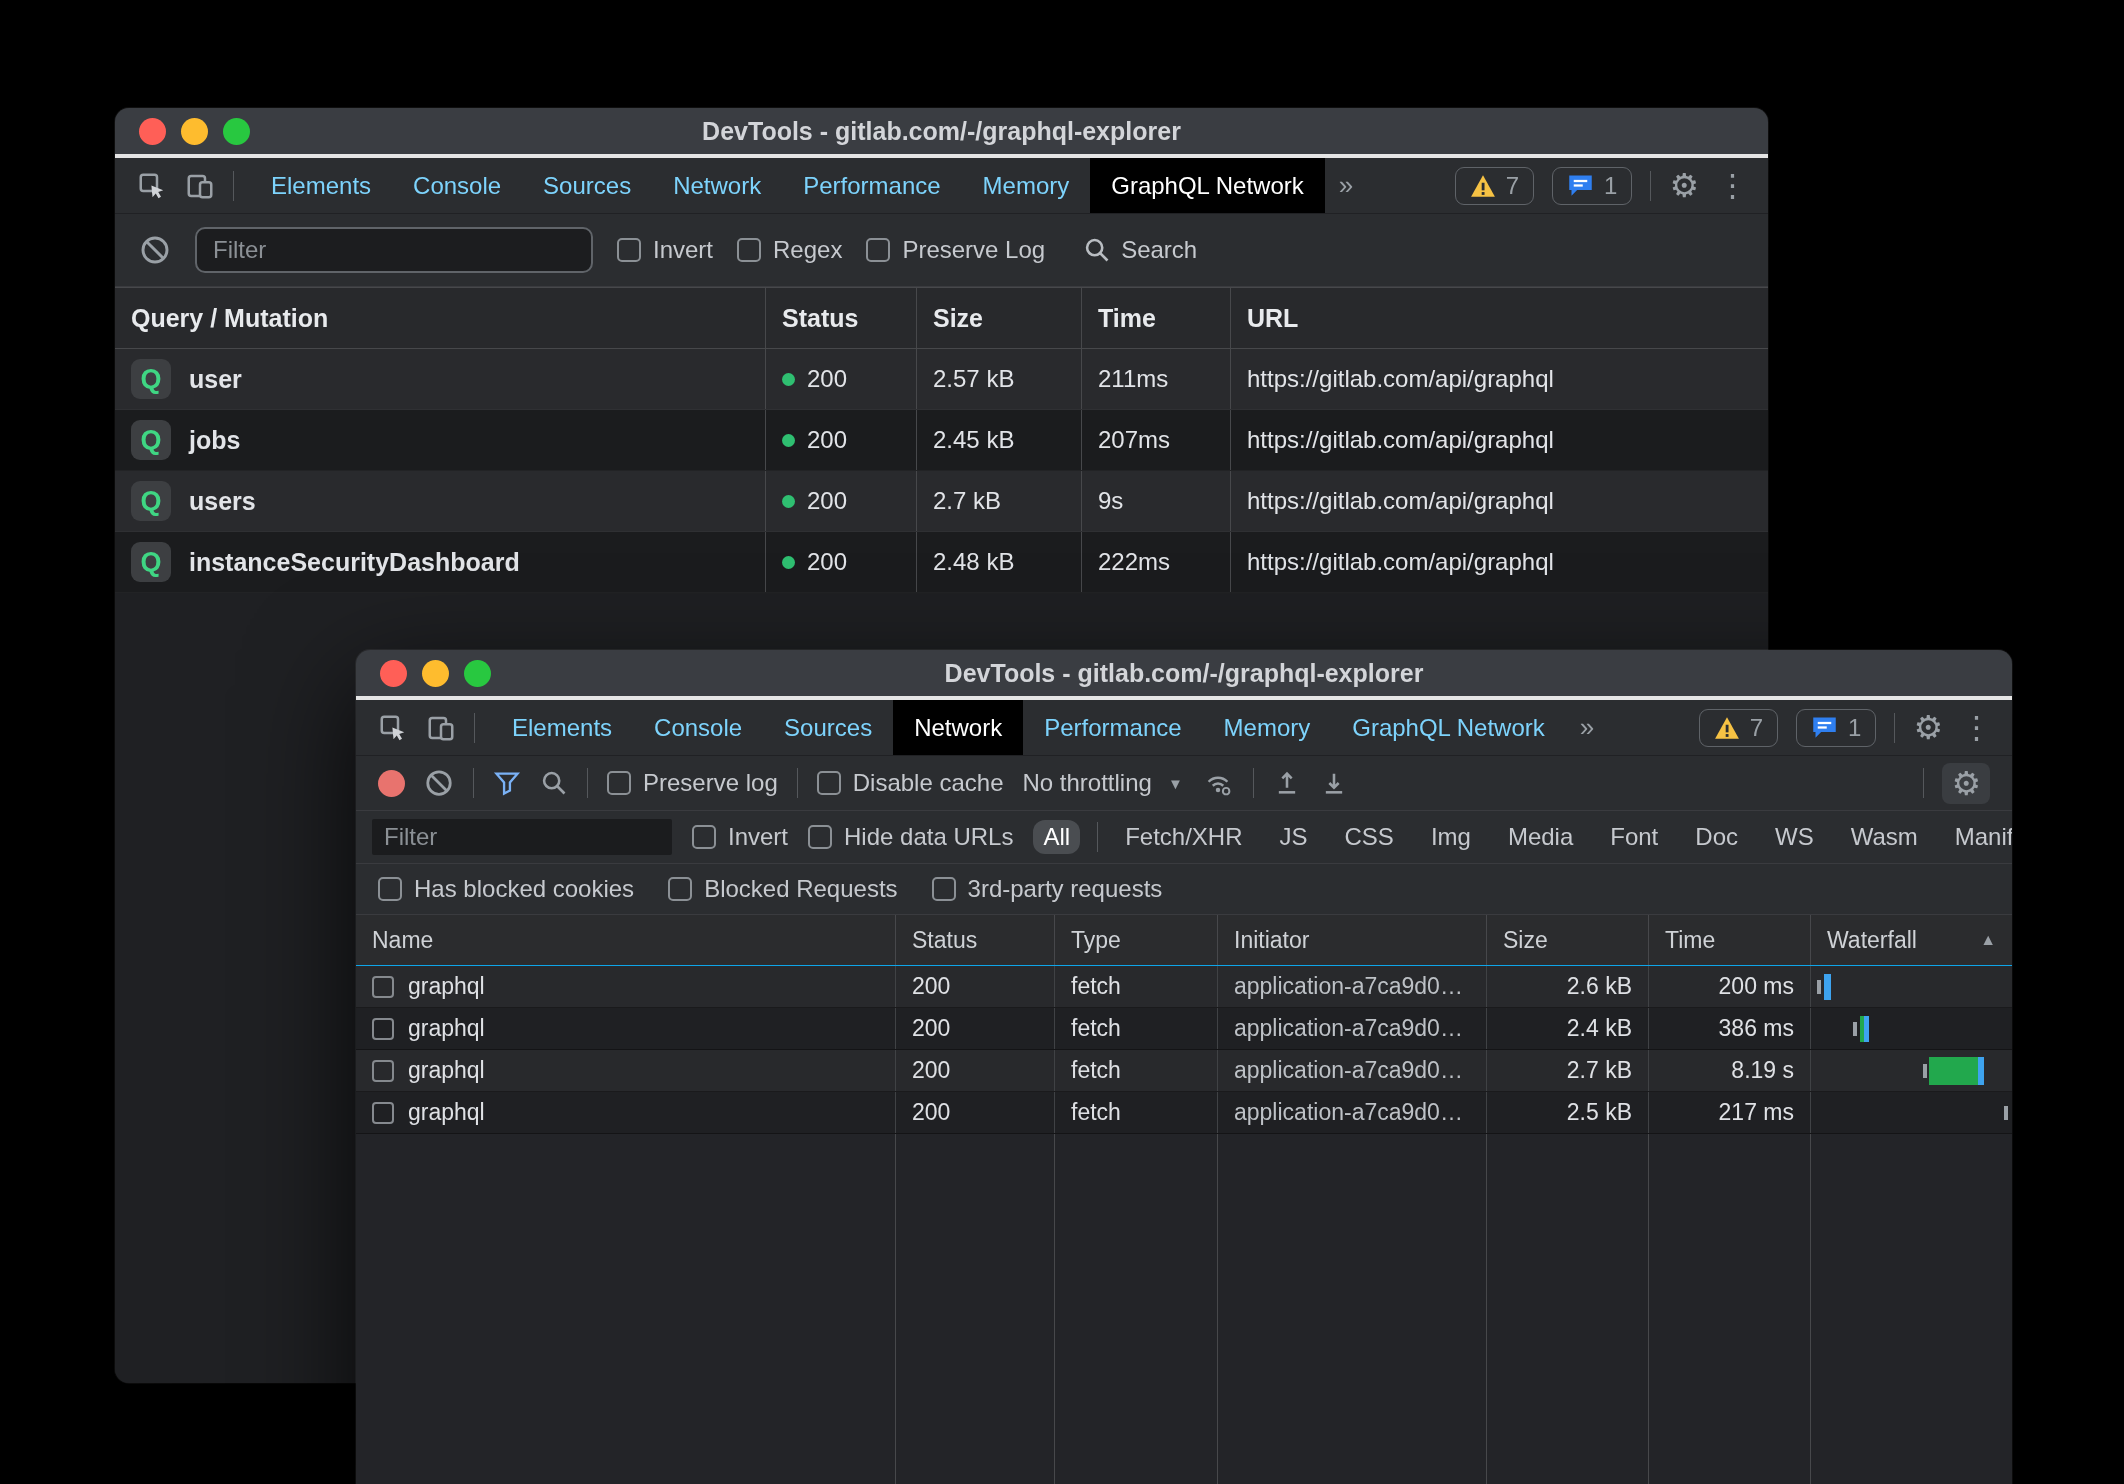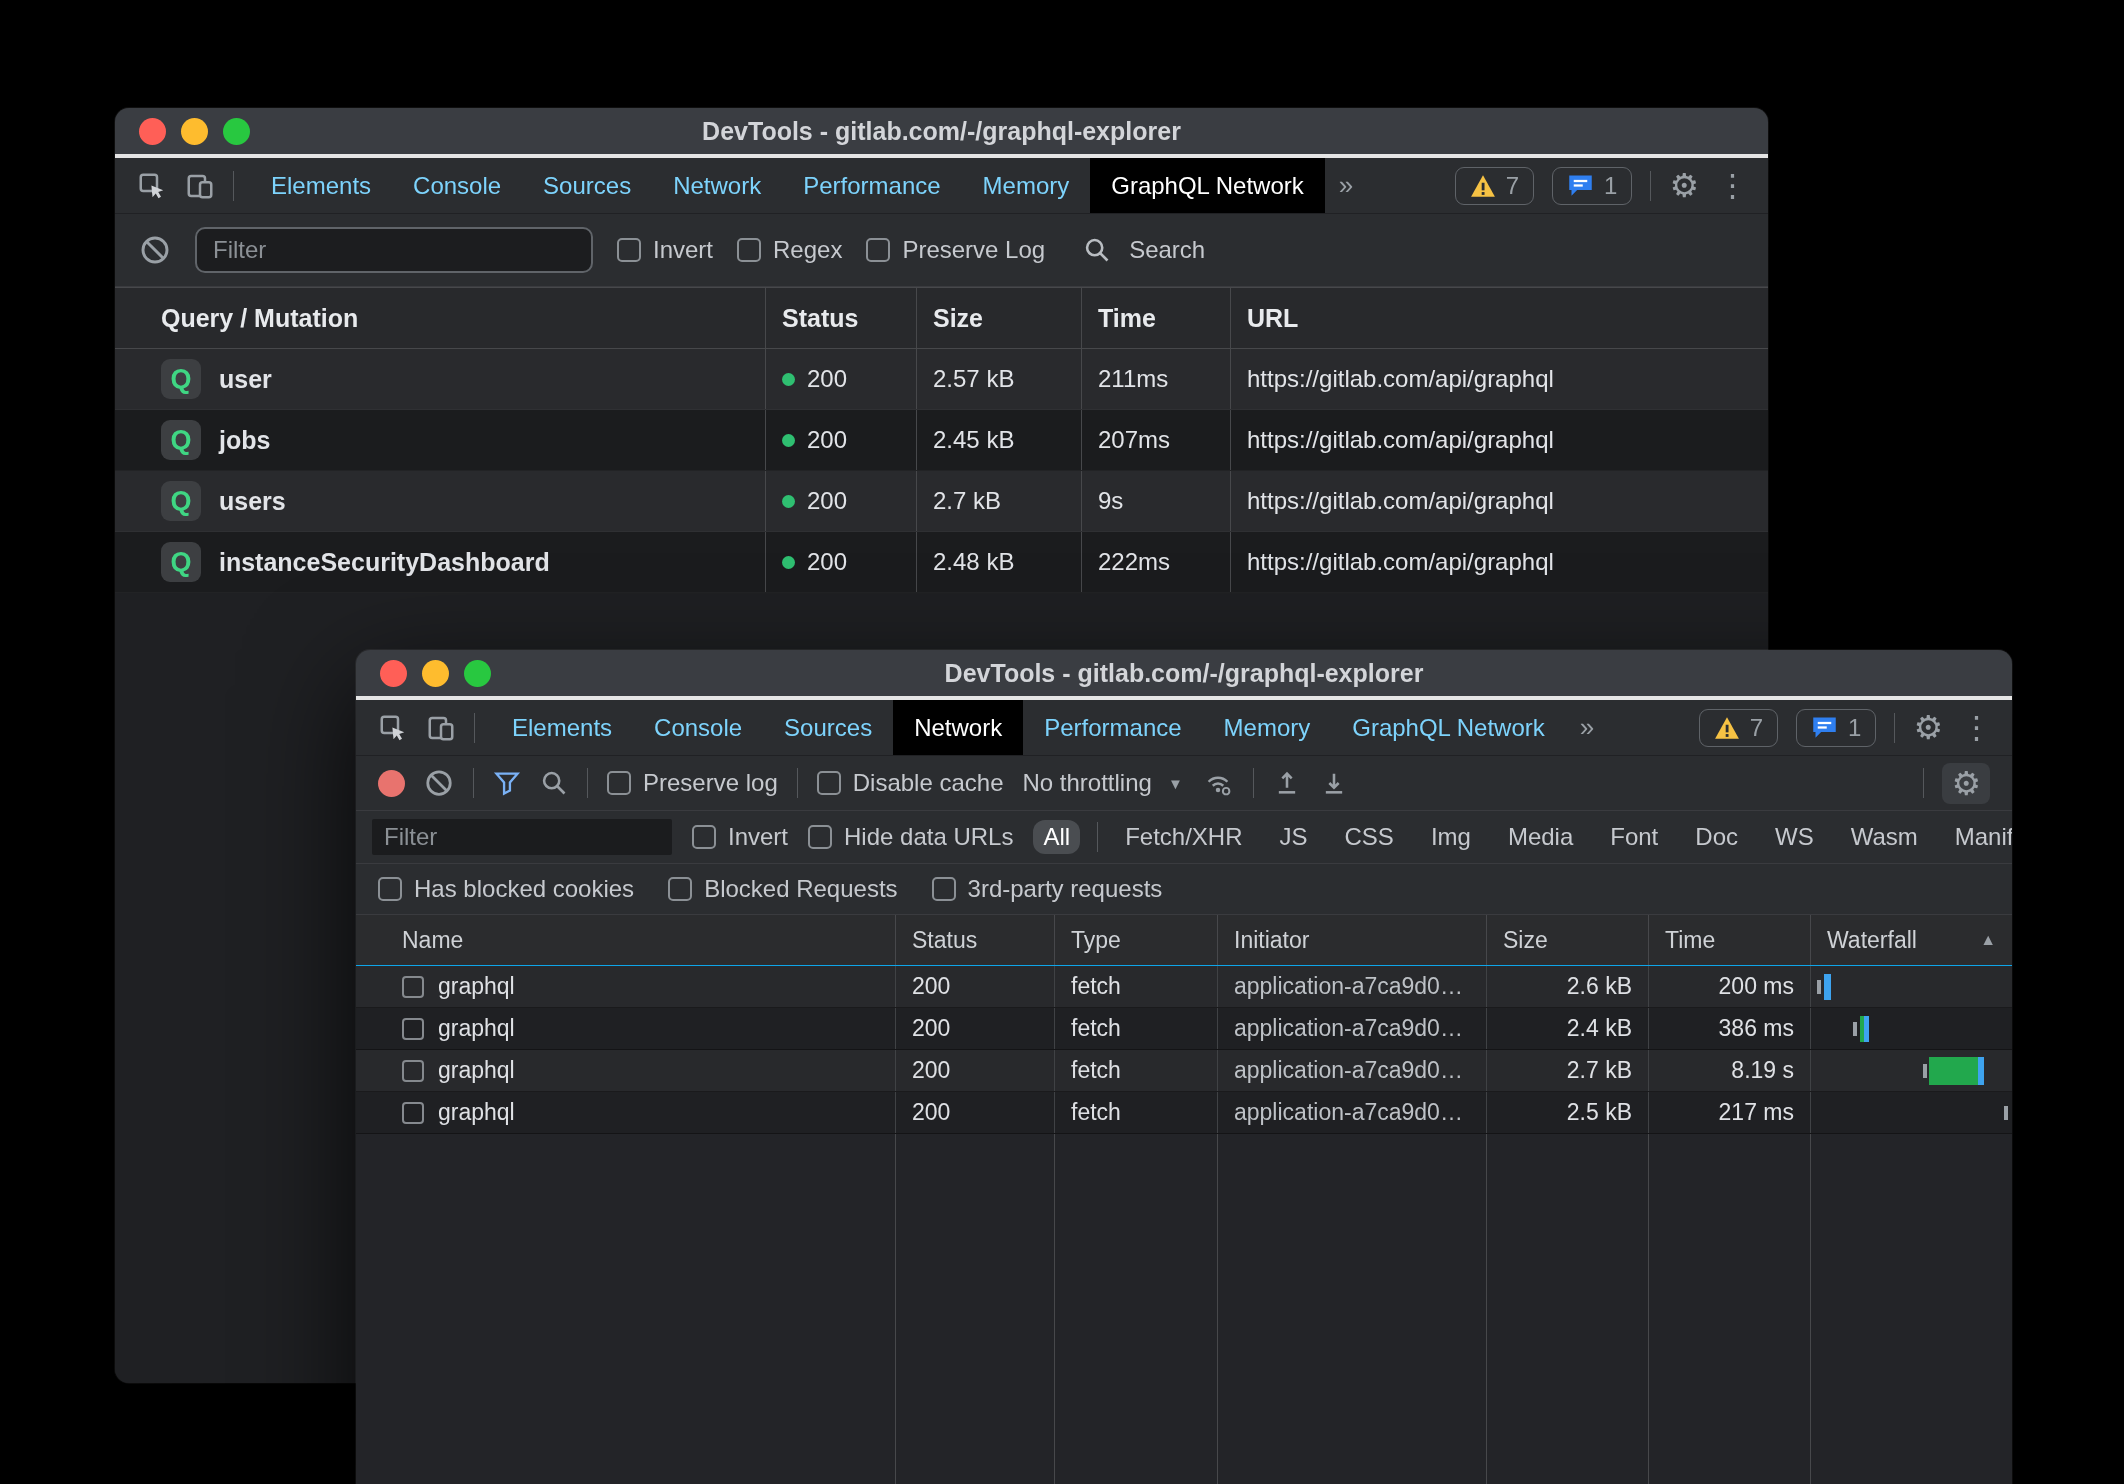--- a/index.html
+++ b/index.html
@@ -34,21 +34,21 @@
   
   .bar { flex:0 0 auto; background:#2b2d30; display:flex; align-items:center; border-bottom:1px solid #3a3b3f; }
   .cb { width:24px; height:24px; border:2px solid #8b9095; border-radius:5px; background:transparent; flex:0 0 auto; }
   .cb-lab { font-size:24px; color:#c6c9ce; white-space:nowrap; }
   .cb-group { display:flex; align-items:center; gap:12px; }
 
   #back-filter { height:73px; gap:24px; padding:0 24px; }
   #back-filter .filter-input { width:398px; height:46px; background:#1c1d1f; border:2px solid #606469;
     border-radius:10px; color:#dfe1e5; font-size:24px; padding:0 16px; outline:none; }
   #back-filter .filter-input::placeholder { color:#8b9095; }
-  .search-wrap { display:flex; align-items:center; gap:18px; margin-left:14px; }
+  .search-wrap { display:flex; align-items:center; gap:10px; margin-left:14px; }
 
   #front-toolbar { height:55px; gap:19px; padding:0 22px; }
   .rec-dot { width:27px; height:27px; border-radius:50%; background:#e8736e; }
   .throttle { display:flex; align-items:center; gap:16px; font-size:24px; color:#c6c9ce; white-space:nowrap; }
   .caret { font-size:15px; color:#9aa0a6; }
   .gear-box { margin-left:auto; display:flex; align-items:center; gap:18px; }
   .gear-chip { background:#3a3d41; border-radius:8px; padding:4px 9px; }
 
   #front-filter { height:53px; gap:20px; padding:0 16px; }
   #front-filter .filter-input { width:300px; height:36px; background:#1b1c1e; border:none; border-radius:2px;
@@ -57,21 +57,21 @@
   .pill { font-size:24px; color:#c6c9ce; white-space:nowrap; padding:3px 10px; border-radius:12px; }
   .pill.active { background:#4a4d51; color:#fff; }
   .pill-list { display:flex; align-items:center; gap:17px; }
 
   #front-options { height:51px; gap:34px; padding:0 22px; }
 
   
   .bgrid { display:grid; grid-template-columns:650px 151px 165px 149px 1fr; }
   .fgrid { display:grid; grid-template-columns:539px 159px 163px 269px 162px 162px 1fr; }
   .cell { display:flex; align-items:center; padding:0 16px; border-left:1px solid #47484b; overflow:hidden; white-space:nowrap; }
-  .cell:first-child { border-left:none;margin-left:30px; }
+  .cell:first-child { border-left:none; }
   .num { justify-content:flex-end; }
 
   #back-header { height:62px; flex:0 0 auto; background:#28292c; border-top:1px solid #47484b; border-bottom:1px solid #47484b; }
   #back-header .cell { font-size:25px; font-weight:bold; color:#e8eaed; }
   .brow { height:61px; flex:0 0 auto; font-size:24px; color:#e2e4e8; border-bottom:1px solid rgba(255,255,255,.03); }
   .brow.light { background:#292a2d; } .brow.dark { background:#1b1c1e; }
   .qbadge { width:40px; height:40px; border-radius:9px; background:#3d3f42; color:#3fd683;
     font-weight:bold; font-size:27px; display:flex; align-items:center; justify-content:center; margin-right:18px; flex:0 0 auto; }
   .qname { font-weight:bold; font-size:25px; }
   .dot { width:13px; height:13px; border-radius:50%; background:#2fbf71; margin-right:12px; flex:0 0 auto; }

